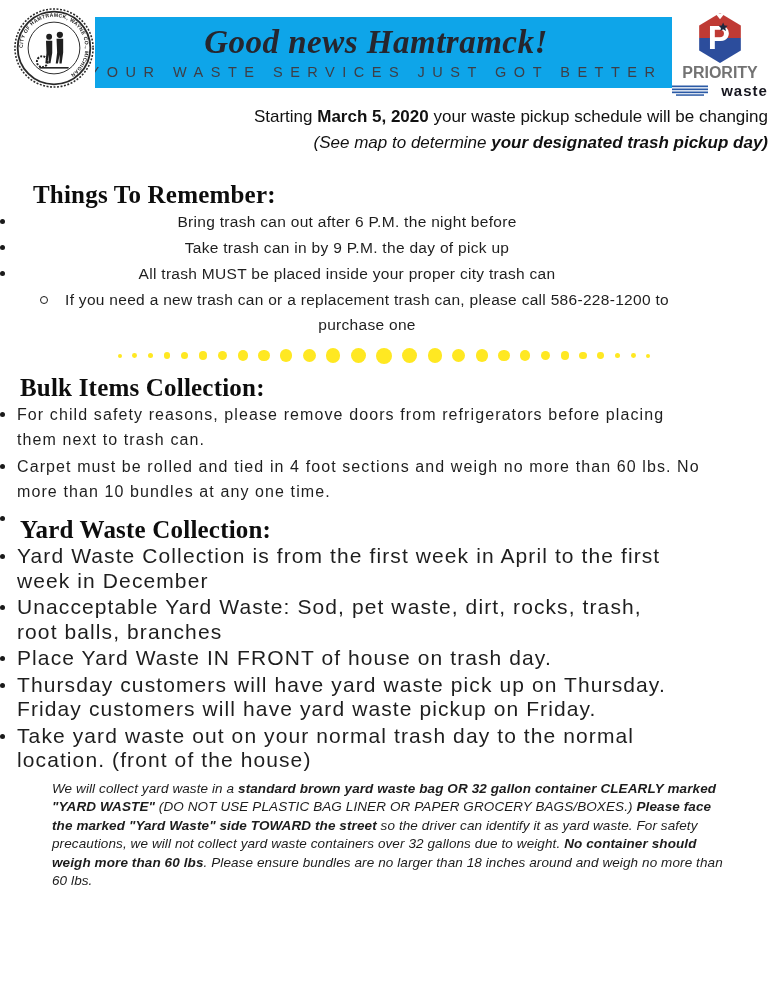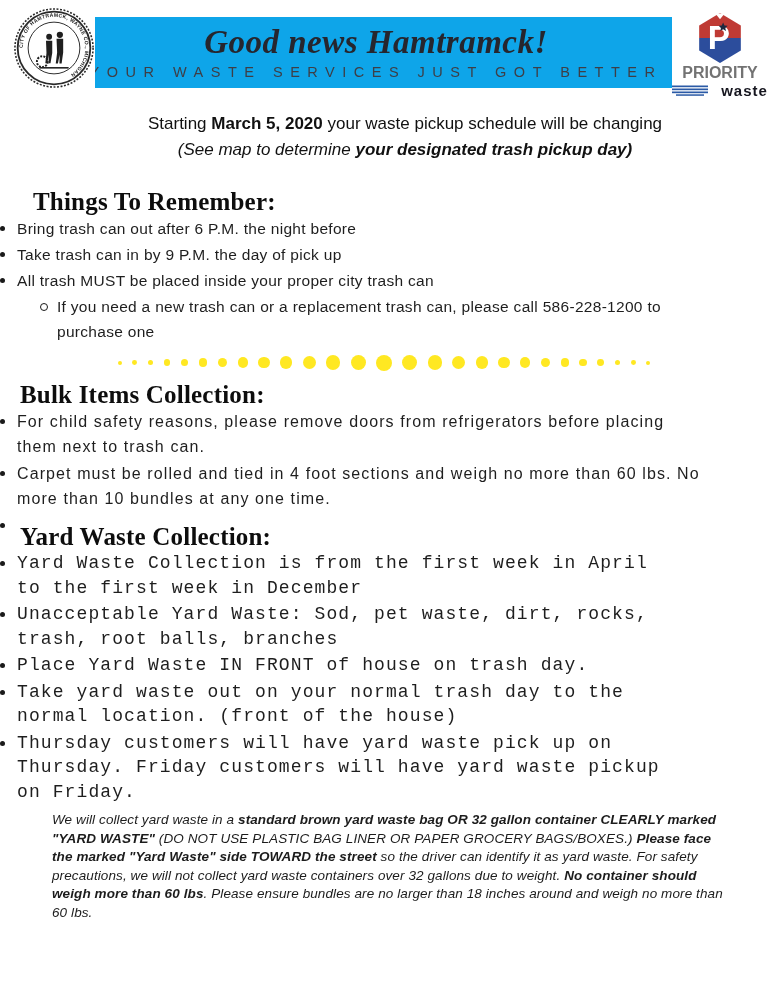--- a/index.html
+++ b/index.html
@@ -35,21 +35,21 @@
     display:flex;flex-direction:column;align-items:center;
   }
   .priority-name{
     margin-top:2px;font-size:16px;font-weight:700;color:#737373;
     letter-spacing:0;line-height:1;
   }
   .waste-row{display:flex;align-items:center;gap:13px;margin-top:2px;}
   .waste-label{font-size:15px;font-weight:700;color:#16161f;letter-spacing:1px;line-height:1;}
 
   
-  .intro{margin-top:20px;text-align:center;padding-left:42px;}
+  .intro{margin-top:13px;text-align:right;padding-left:42px;}
   .intro-line1{font-size:17px;line-height:24px;color:#111;}
   .intro-line2{font-size:17px;line-height:24px;color:#111;font-style:italic;margin-top:2px;}
   .intro .b{font-weight:700;}
 
   
   .section-heading{
     font-family:"Liberation Serif","DejaVu Serif",serif;
     font-weight:700;font-size:25px;line-height:28px;color:#0d0d0d;
     letter-spacing:.2px;
   }
@@ -63,27 +63,27 @@
   ul.blist li .marker{
     position:absolute;left:0;top:10px;width:5px;height:5px;border-radius:50%;
     background:#1a1a1a;
   }
   ul.blist li .marker.hollow{
     background:transparent;border:1.4px solid #1a1a1a;width:6px;height:6px;top:9px;
   }
   ul.blist .b{font-weight:700;}
 
   .list-things{margin:9px 0 0 37px;font-size:15.5px;letter-spacing:.3px;}
-  .list-things li{line-height:25px;margin-bottom:1px;max-width:660px;}
+  .list-things li{line-height:25px;margin-bottom:1px;max-width:660px;text-align:center;}
   .list-things li.lvl2{margin-left:40px;max-width:620px;}
 
   .list-bulk{margin:5px 0 0 28px;font-size:16px;letter-spacing:1.1px;}
   .list-bulk li{line-height:25px;margin-bottom:2px;max-width:684px;}
 
-  .list-yard{margin:12px 0 0 28px;font-size:18px;letter-spacing:1.1px;font-family:Liberation Mono, monospace;}
+  .list-yard{margin:12px 0 0 28px;font-size:21px;letter-spacing:1.1px;}
   .list-yard li{line-height:24.5px;margin-bottom:2px;max-width:660px;}
 
   
   .divider{
     width:532px;height:17px;margin:10px auto 0 auto;
     display:flex;align-items:center;justify-content:space-between;
   }
   .divider .dot{border-radius:50%;flex:0 0 auto;}
 
   
@@ -193,19 +193,19 @@
       <li class="lvl1"><span class="marker"></span><span>For child safety reasons, please remove doors from refrigerators before placing them next to trash can.</span></li>
       <li class="lvl1"><span class="marker"></span><span>Carpet must be rolled and tied in 4 foot sections and weigh no more than 60 lbs. No more than 10 bundles at any one time.</span></li>
       <li class="lvl1"><span class="marker"></span></li>
     </ul>
 
   <h2 class="section-heading h-yard">Yard Waste Collection:</h2>
   <ul class="blist list-yard">
       <li class="lvl1"><span class="marker"></span><span>Yard Waste Collection is from the first week in April to the first week in December</span></li>
       <li class="lvl1"><span class="marker"></span><span>Unacceptable Yard Waste: Sod, pet waste, dirt, rocks, trash, root balls, branches</span></li>
       <li class="lvl1"><span class="marker"></span><span>Place Yard Waste IN FRONT of house on trash day.</span></li>
+      <li class="lvl1"><span class="marker"></span><span>Thursday customers will have yard waste pick up on Thursday. Friday customers will have yard waste pickup on Friday.</span></li>
       <li class="lvl1"><span class="marker"></span><span>Take yard waste out on your normal trash day to the normal location. (front of the house)</span></li>
-      <li class="lvl1"><span class="marker"></span><span>Thursday customers will have yard waste pick up on Thursday. Friday customers will have yard waste pickup on Friday.</span></li>
     </ul>
 
   <p class="fine-print"><span>We will collect yard waste in a </span><span class="b">standard brown yard waste bag OR 32 gallon container CLEARLY marked "YARD WASTE"</span><span> (DO NOT USE PLASTIC BAG LINER OR PAPER GROCERY BAGS/BOXES.) </span><span class="b">Please face the marked "Yard Waste" side TOWARD the street</span><span> so the driver can identify it as yard waste. For safety precautions, we will not collect yard waste containers over 32 gallons due to weight. </span><span class="b">No container should weigh more than 60 lbs</span><span>. Please ensure bundles are no larger than 18 inches around and weigh no more than 60 lbs.</span></p>
 
 </div>
 
 </body></html>

